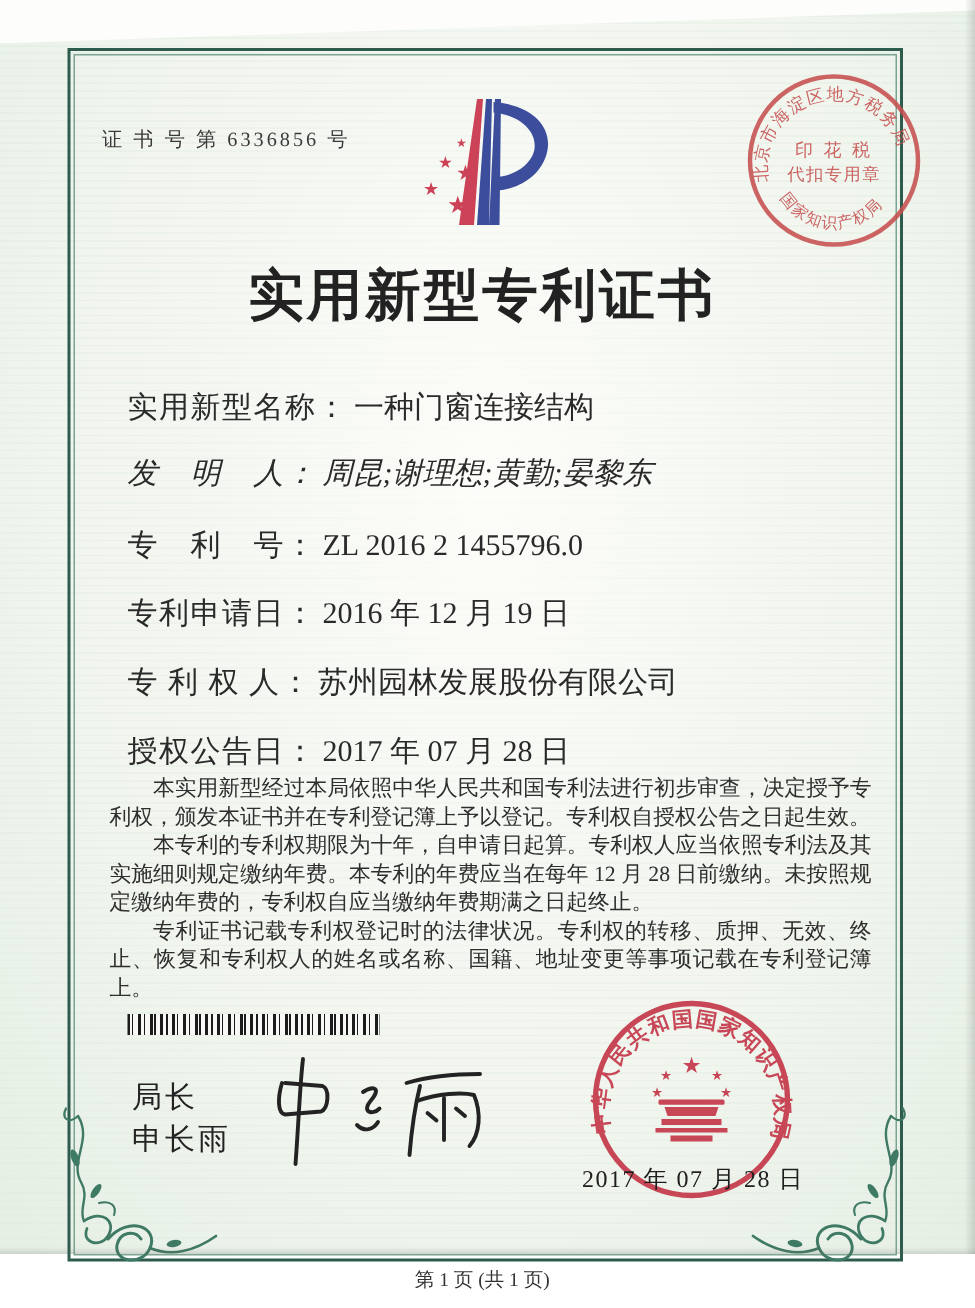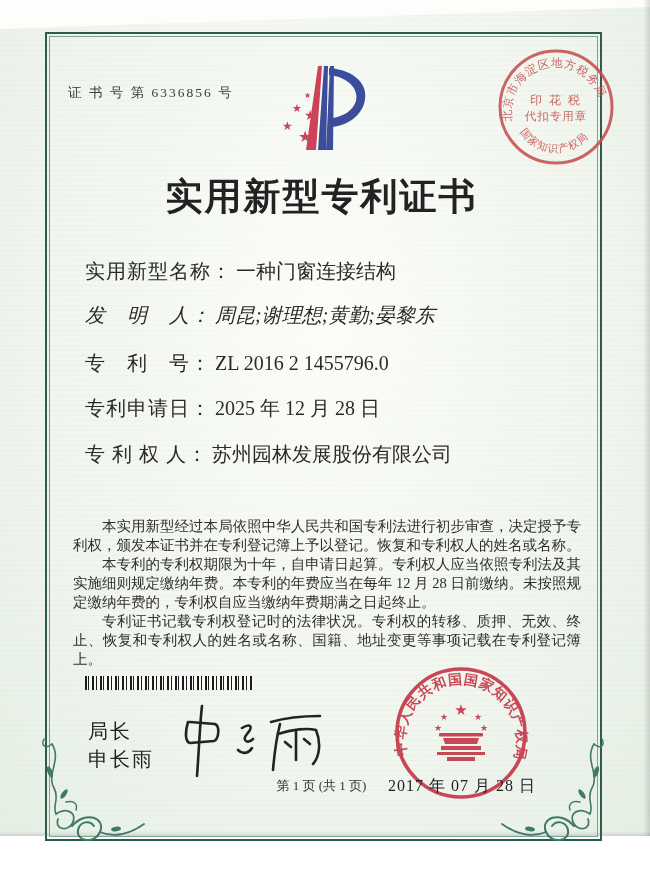--- a/index.html
+++ b/index.html
@@ -24,21 +24,21 @@
   .title{left:45px;top:172px;width:553px;text-align:center;font-size:37px;font-weight:bold;color:#222;letter-spacing:2px;}
   .field{left:85px;font-size:20px;color:#2a2a2a;white-space:nowrap;}
   .field .lbl{letter-spacing:1px;}
   .field .val{margin-left:4px;}
   .paras{left:73px;top:517px;width:508px;font-size:14.5px;line-height:19px;color:#2e2e2e;text-align:justify;}
   .paras p{margin:0;text-indent:2em;}
   .barcode{left:85px;top:676px;width:168px;height:14px;
     background:repeating-linear-gradient(90deg,#1c1c1c 0 2px,#f8f8f6 2px 3px,#1c1c1c 3px 4px,#f8f8f6 4px 7px,#1c1c1c 7px 9px,#f8f8f6 9px 11px,#1c1c1c 11px 12px,#f8f8f6 12px 15px);}
   .signer{left:88px;font-size:20px;color:#232323;letter-spacing:2px;}
   .issue-date{left:388px;top:776px;font-size:16px;color:#1f1f1f;letter-spacing:1px;}
-  .footer{left:45px;top:777px;width:553px;text-align:center;font-size:13px;color:#333;}
+  .footer{left:45px;top:844px;width:553px;text-align:center;font-size:13px;color:#333;}
   svg text{font-family:"Liberation Serif","DejaVu Serif",serif;}
 </style>
 </head>
 <body>
 
 <div class="scan">
   <div class="paper"></div>
   <div class="page-top-edge"></div>
 
   <div class="frame"></div>
@@ -82,28 +82,31 @@
   <div class="abs field" style="top:258px;">
     <span class="lbl">实用新型名称：</span><span class="val">一种门窗连接结构</span>
   </div>
   <div class="abs field" style="top:302px;font-style:italic;">
     <span class="lbl">发　明　人：</span><span class="val">周昆;谢理想;黄勤;晏黎东</span>
   </div>
   <div class="abs field" style="top:350px;">
     <span class="lbl">专　利　号：</span><span class="val">ZL 2016 2 1455796.0</span>
   </div>
   <div class="abs field" style="top:395px;">
-    <span class="lbl">专利申请日：</span><span class="val">2025 年 12 月 28 日</span>
+    <span class="lbl">专利申请日：</span><span class="val">2016 年 12 月 19 日</span>
   </div>
   <div class="abs field" style="top:441px;">
     <span class="lbl">专 利 权 人：</span><span class="val">苏州园林发展股份有限公司</span>
   </div>
+  <div class="abs field" style="top:487px;">
+    <span class="lbl">授权公告日：</span><span class="val">2017 年 07 月 28 日</span>
+  </div>
 
   <div class="abs paras">
-    <p>本实用新型经过本局依照中华人民共和国专利法进行初步审查，决定授予专利权，颁发本证书并在专利登记簿上予以登记。恢复和专利权人的姓名或名称。</p>
+    <p>本实用新型经过本局依照中华人民共和国专利法进行初步审查，决定授予专利权，颁发本证书并在专利登记簿上予以登记。专利权自授权公告之日起生效。</p>
     <p>本专利的专利权期限为十年，自申请日起算。专利权人应当依照专利法及其实施细则规定缴纳年费。本专利的年费应当在每年 12 月 28 日前缴纳。未按照规定缴纳年费的，专利权自应当缴纳年费期满之日起终止。</p>
     <p>专利证书记载专利权登记时的法律状况。专利权的转移、质押、无效、终止、恢复和专利权人的姓名或名称、国籍、地址变更等事项记载在专利登记簿上。</p>
   </div>
 
   <div class="abs barcode"></div>
 
   <div class="abs signer" style="top:718px;">局长</div>
   <div class="abs signer" style="top:746px;">申长雨</div>
 
   <svg class="abs" style="left:168px;top:692px;" width="170" height="100" viewBox="0 0 170 100">

